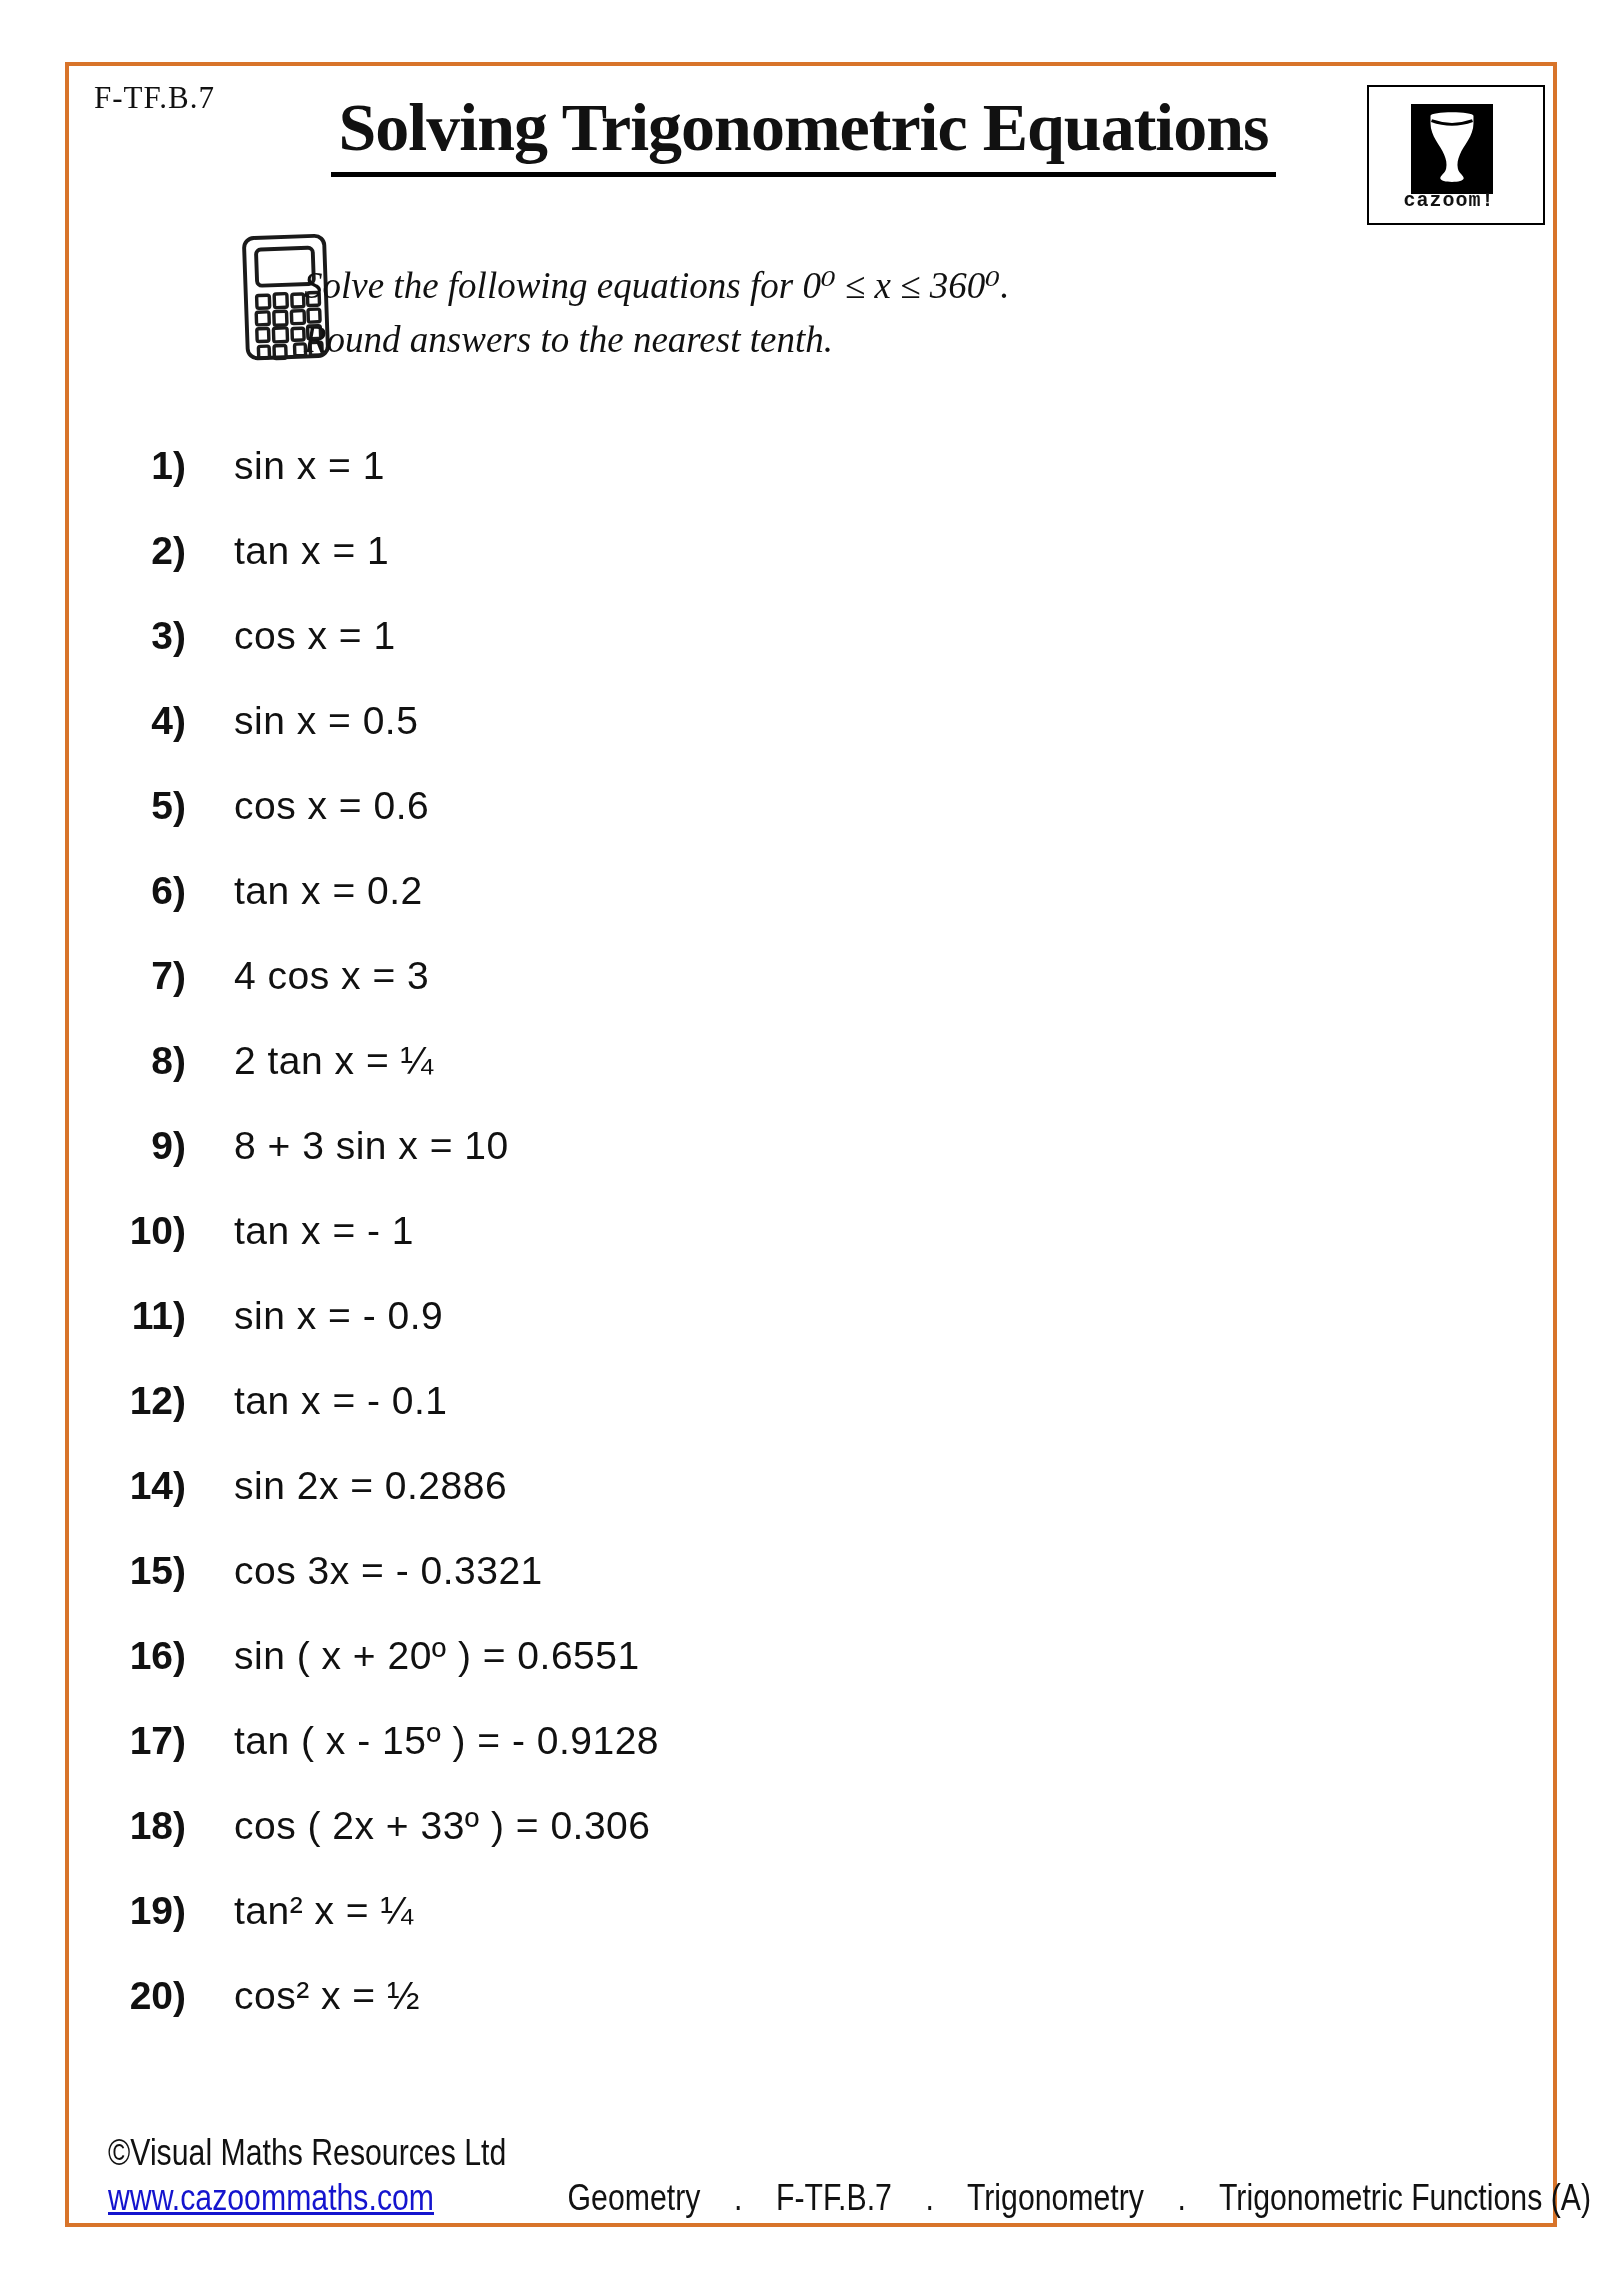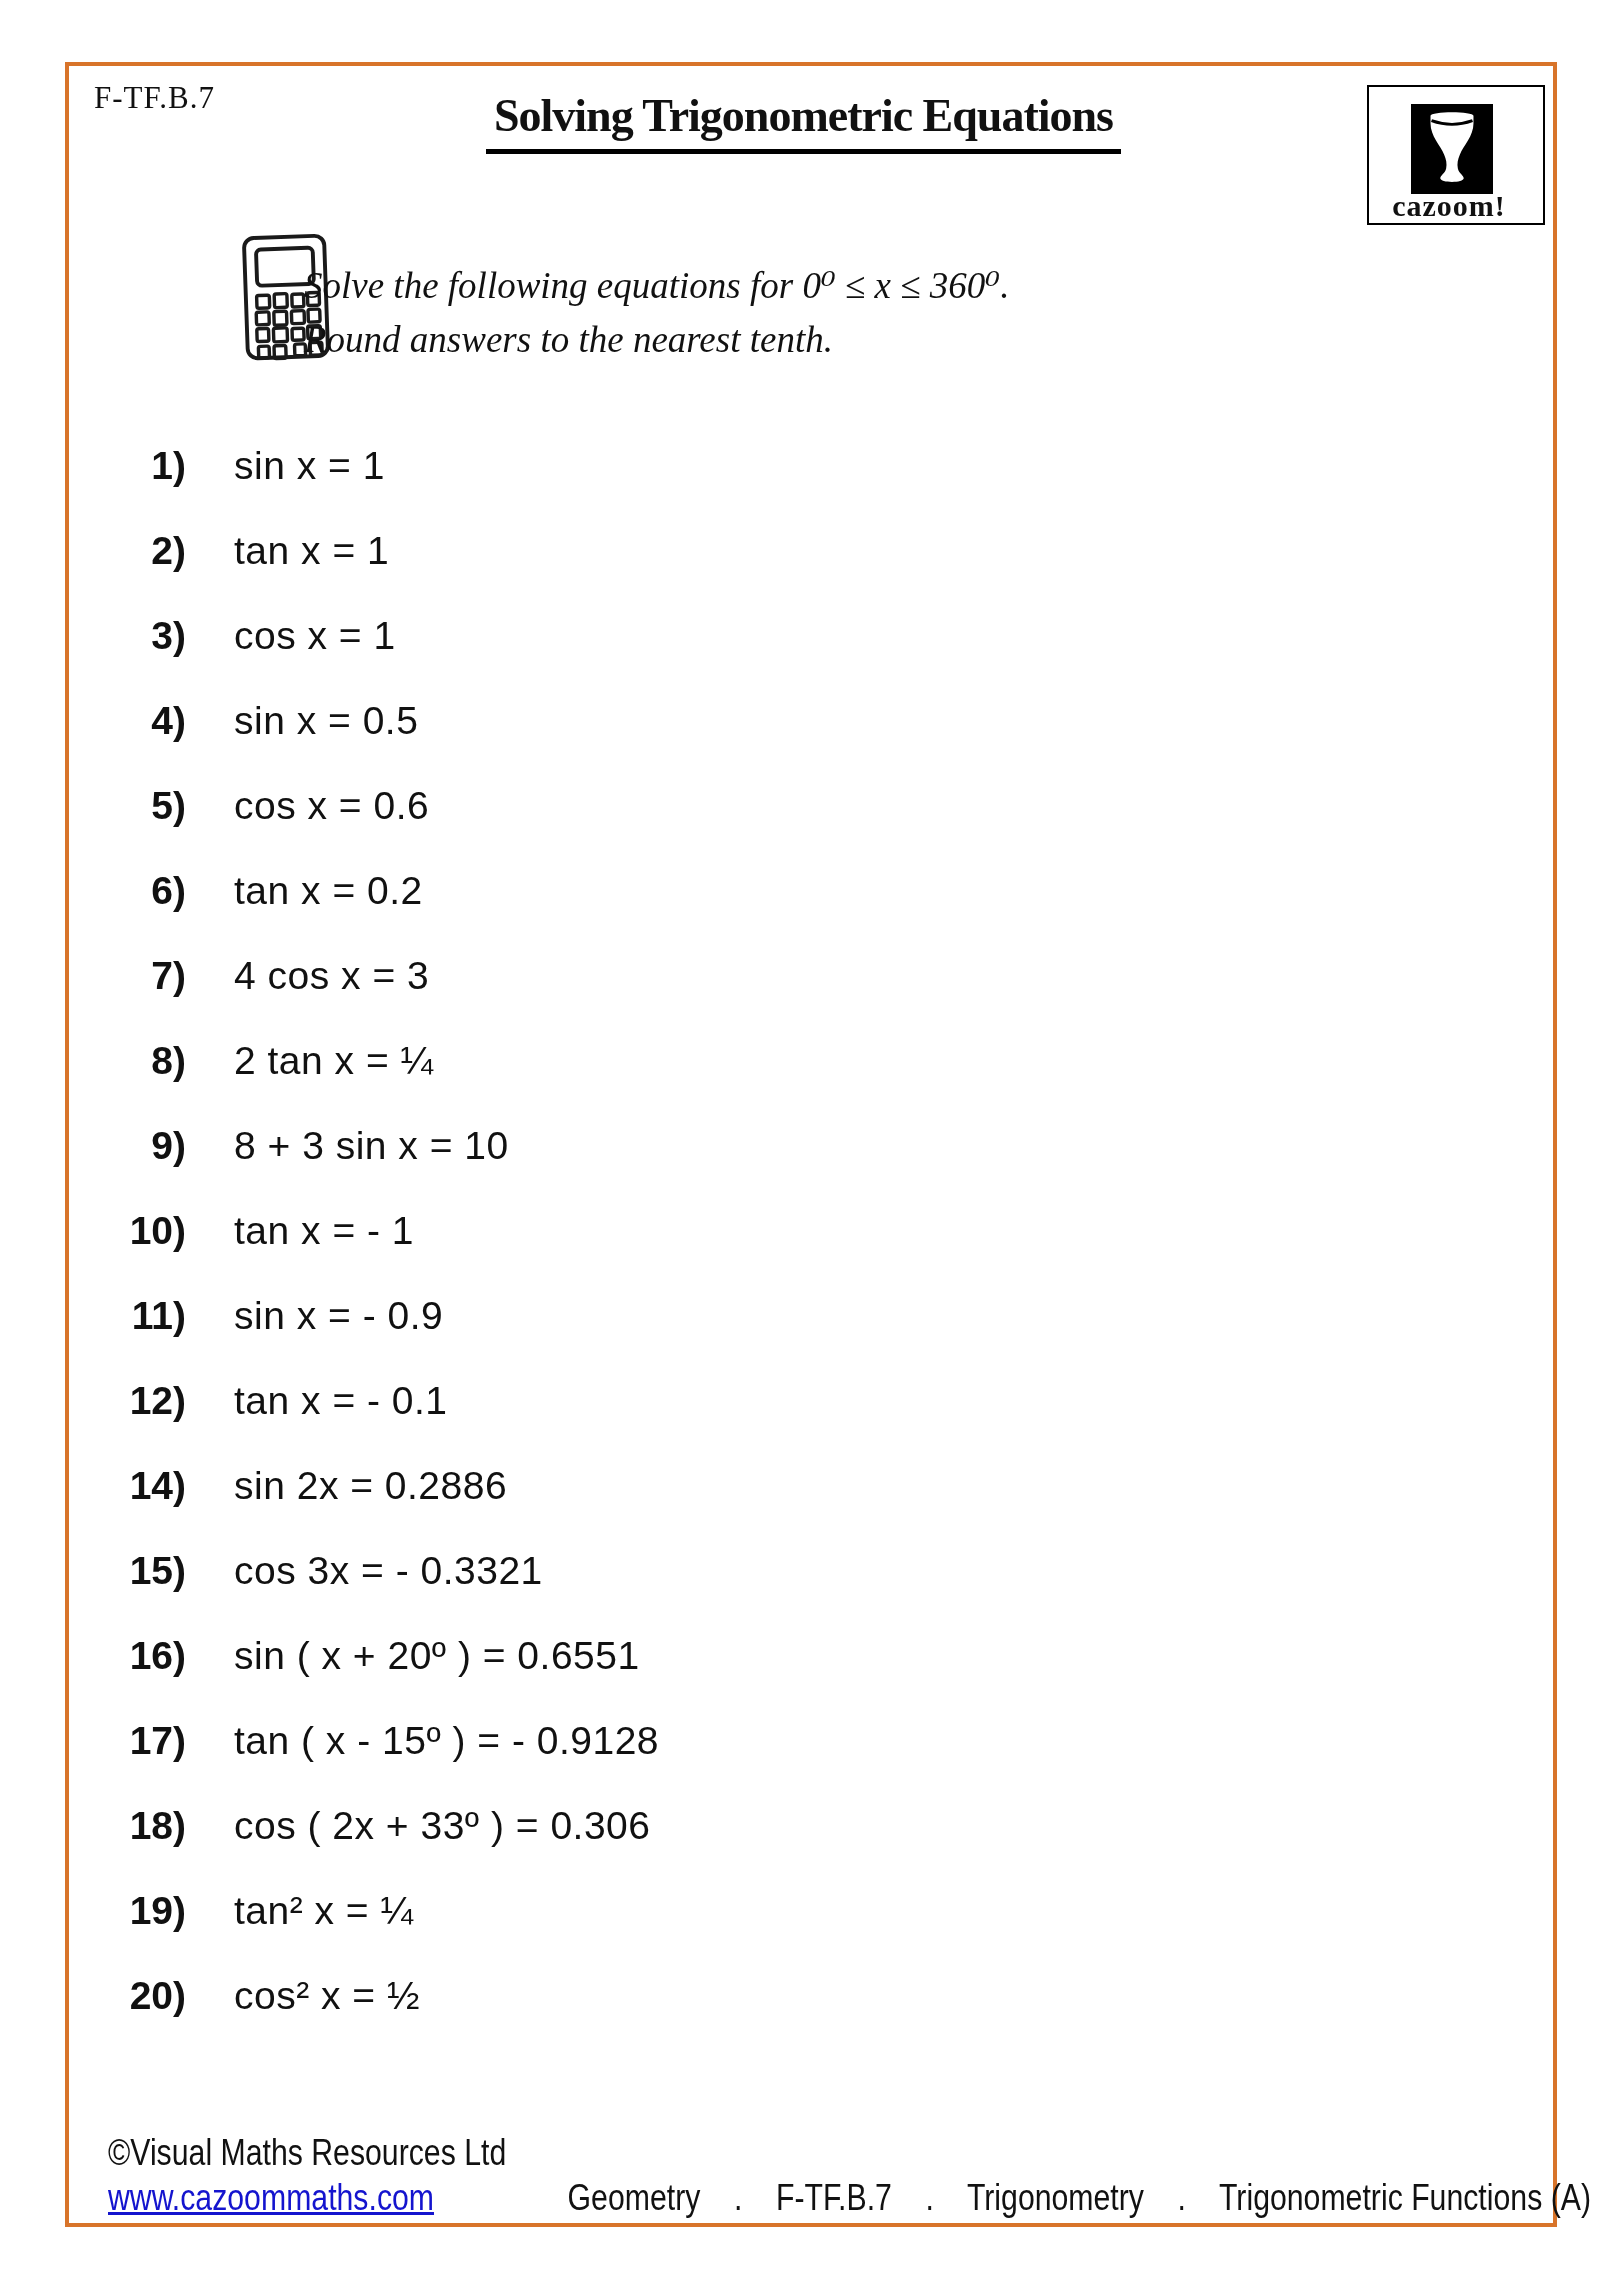--- a/index.html
+++ b/index.html
@@ -11,33 +11,33 @@
     position:absolute;left:65px;top:62px;width:1492px;height:2165px;
     border:4.9px solid #D8742A;box-sizing:border-box;background:transparent;
   }
   .code{
     position:absolute;left:94px;top:80px;
     font:31px "Liberation Serif","DejaVu Serif",serif;letter-spacing:1px;text-align:right;
   }
   .title-wrap{position:absolute;left:78px;top:92px;width:1451px;text-align:center;}
   .title{
     display:inline-block;margin:0;
-    font-family:"Liberation Serif","DejaVu Serif",serif;font-weight:bold;font-size:46px;
+    font-family:"Liberation Serif","DejaVu Serif",serif;font-weight:bold;font-size:68px;
     line-height:1.05;letter-spacing:-1px;
     border-bottom:5.9px solid #000;padding:0 7.8px 8.8px 7.8px;
   }
   .logo{
     position:absolute;left:1367px;top:85px;width:178px;height:140px;
     border:2.9px solid #000;box-sizing:border-box;background:#fff;
   }
   .logo-square{position:absolute;left:42px;top:16.7px;width:82px;height:90px;background:#000;}
   .logo-square svg{display:block;width:82px;height:90px;}
   .logo-text{
     position:absolute;left:0;right:14px;top:102px;text-align:center;
-    font-family:Liberation Serif, serif;font-weight:bold;font-size:30px;
+    font-family:Liberation Mono, monospace;font-weight:bold;font-size:20px;
     letter-spacing:1px;
   }
   .calc{position:absolute;left:239px;top:231px;}
   .instructions{
     position:absolute;left:304px;top:259px;width:931px;text-align:left;
     font-family:"Liberation Serif","DejaVu Serif",serif;font-style:italic;
     font-size:37px;line-height:54px;
   }
   .problems{position:absolute;left:59px;top:423px;width:1078px;}
   .row{display:flex;align-items:center;height:85px;}

